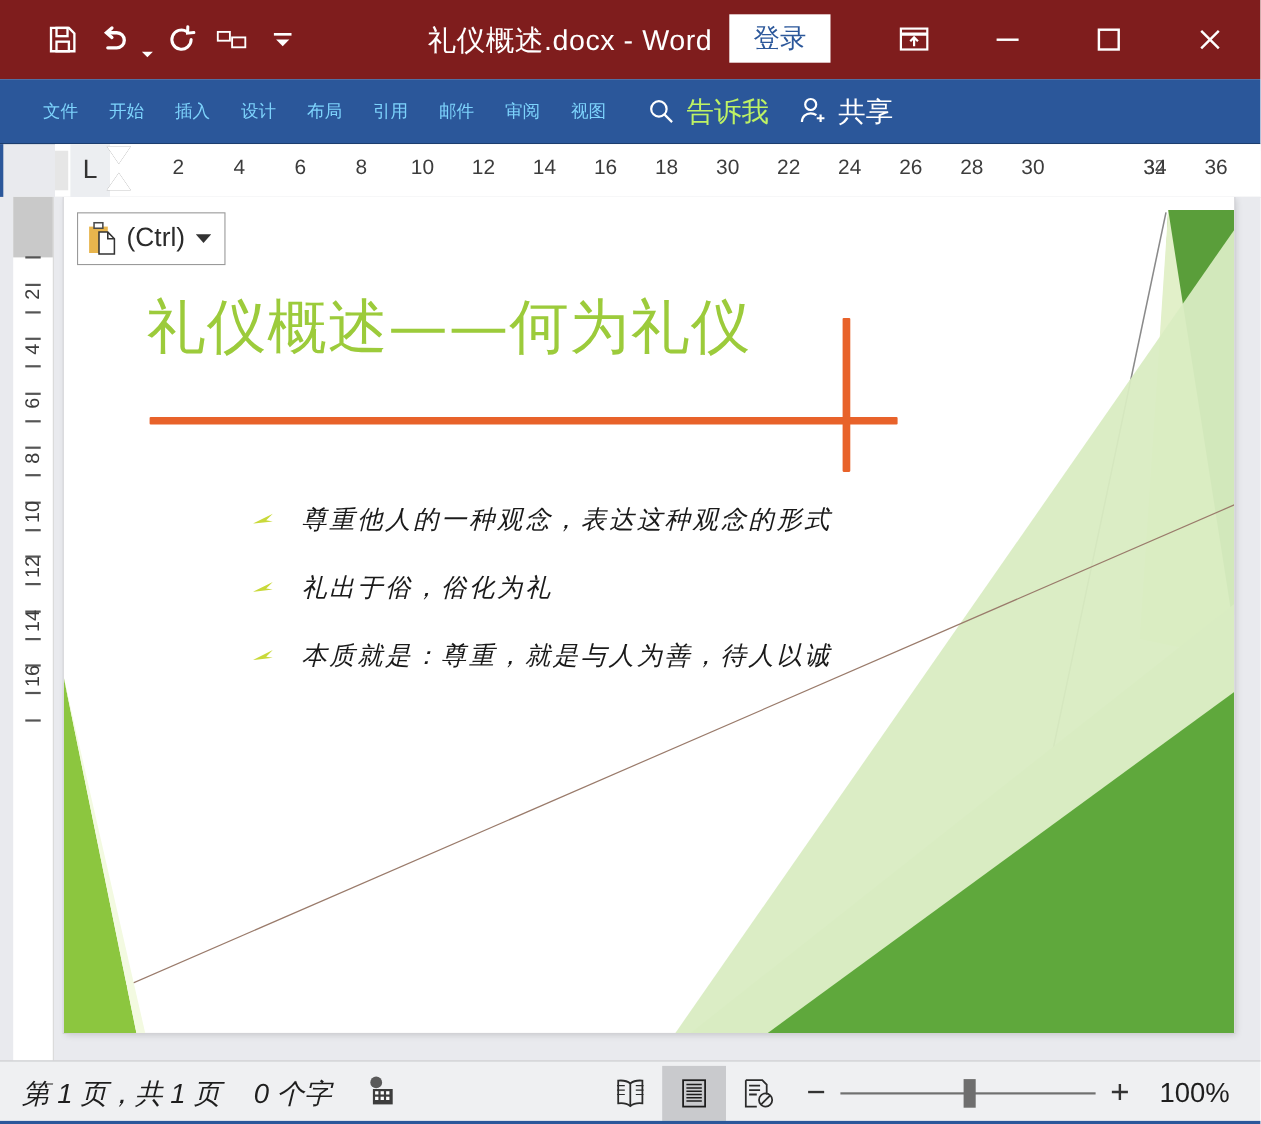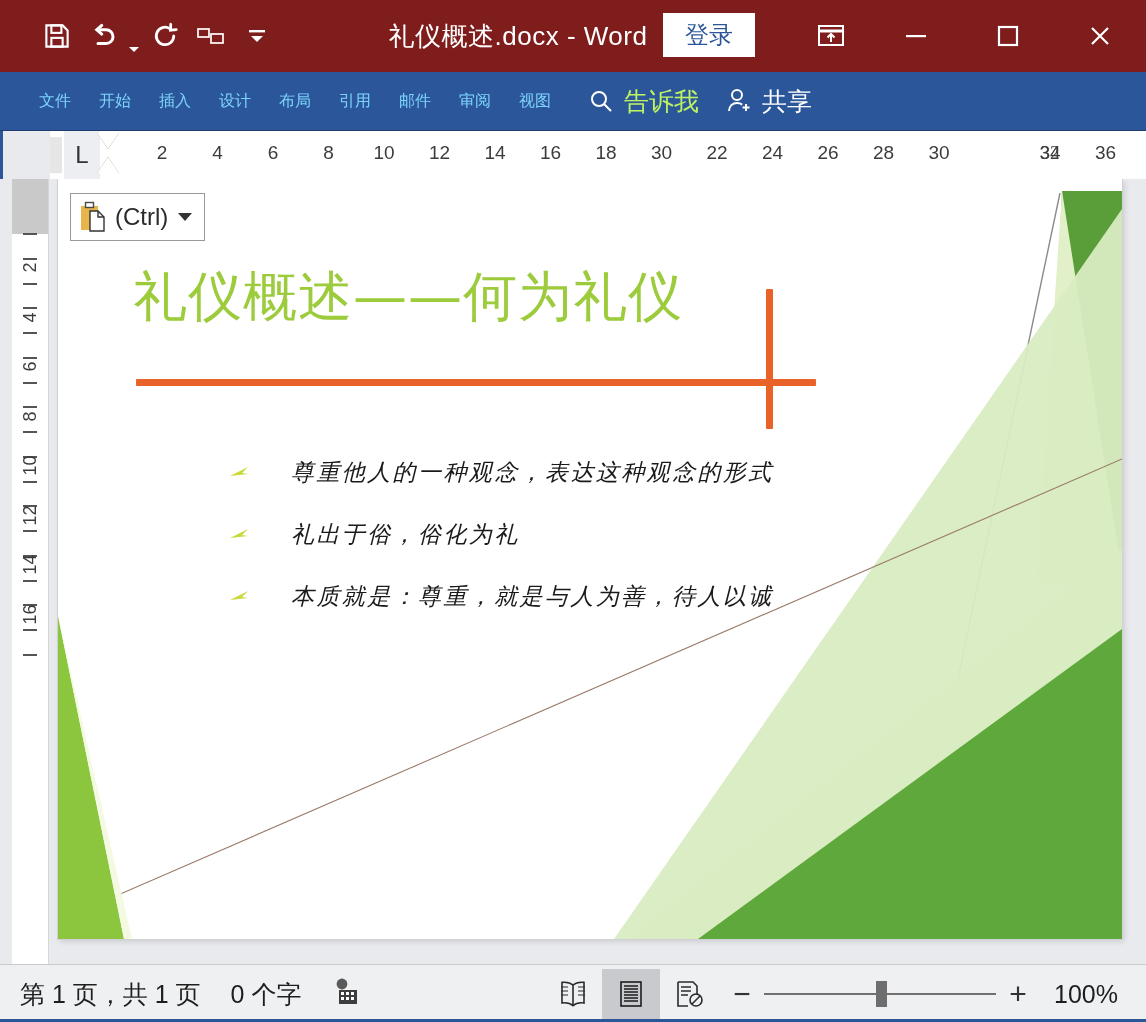--- a/index.html
+++ b/index.html
@@ -151,35 +151,35 @@
     position:absolute;left:78px;top:200px;width:680px;height:7px;background:#e8622a;
     border-radius:1px;
   }
   .vline{
     position:absolute;left:708px;top:110px;width:7px;height:140px;background:#e8622a;
     border-radius:1px;
   }
 
   
   .bullets{position:absolute;left:170px;top:272px;width:720px;}
-  .bline{display:flex;align-items:center;height:43px;margin-bottom:19px;gap:17px;}
+  .bline{display:flex;align-items:center;height:43px;margin-bottom:19px;}
   .bmark{width:46px;flex:0 0 46px;display:flex;align-items:center;}
   .btext{
     font-family:"DejaVu Serif","Liberation Serif",serif;
     font-size:23px;color:#1a1a1a;letter-spacing:2.4px;white-space:nowrap;
     font-style:italic;
   }
 
   
   .statusbar{
     position:absolute;left:0;top:964px;width:1146px;height:58px;
     background:#eff0f2;border-top:1px solid #c8c9cc;
     display:flex;align-items:center;
   }
-  .sb-left{display:flex;align-items:center;gap:30px;padding-left:20px;}
+  .sb-left{display:flex;align-items:center;gap:30px;padding-left:20px;font-style:italic;}
   .sb-txt{font-size:25px;color:#1e1e1e;white-space:nowrap;}
   .sb-right{margin-left:auto;display:flex;align-items:center;padding-right:18px;gap:0px;}
   .viewbtn{
     width:58px;height:50px;display:flex;align-items:center;justify-content:center;
   }
   .viewbtn.active{background:#c9cacd;}
   .zoomwrap{display:flex;align-items:center;gap:12px;margin-left:14px;}
   .zm{font-size:30px;color:#333;line-height:1;width:20px;text-align:center;}
   .ztrack{position:relative;width:232px;height:20px;display:flex;align-items:center;}
   .ztrack:before{content:"";position:absolute;left:0;right:0;height:2px;background:#707070;}

